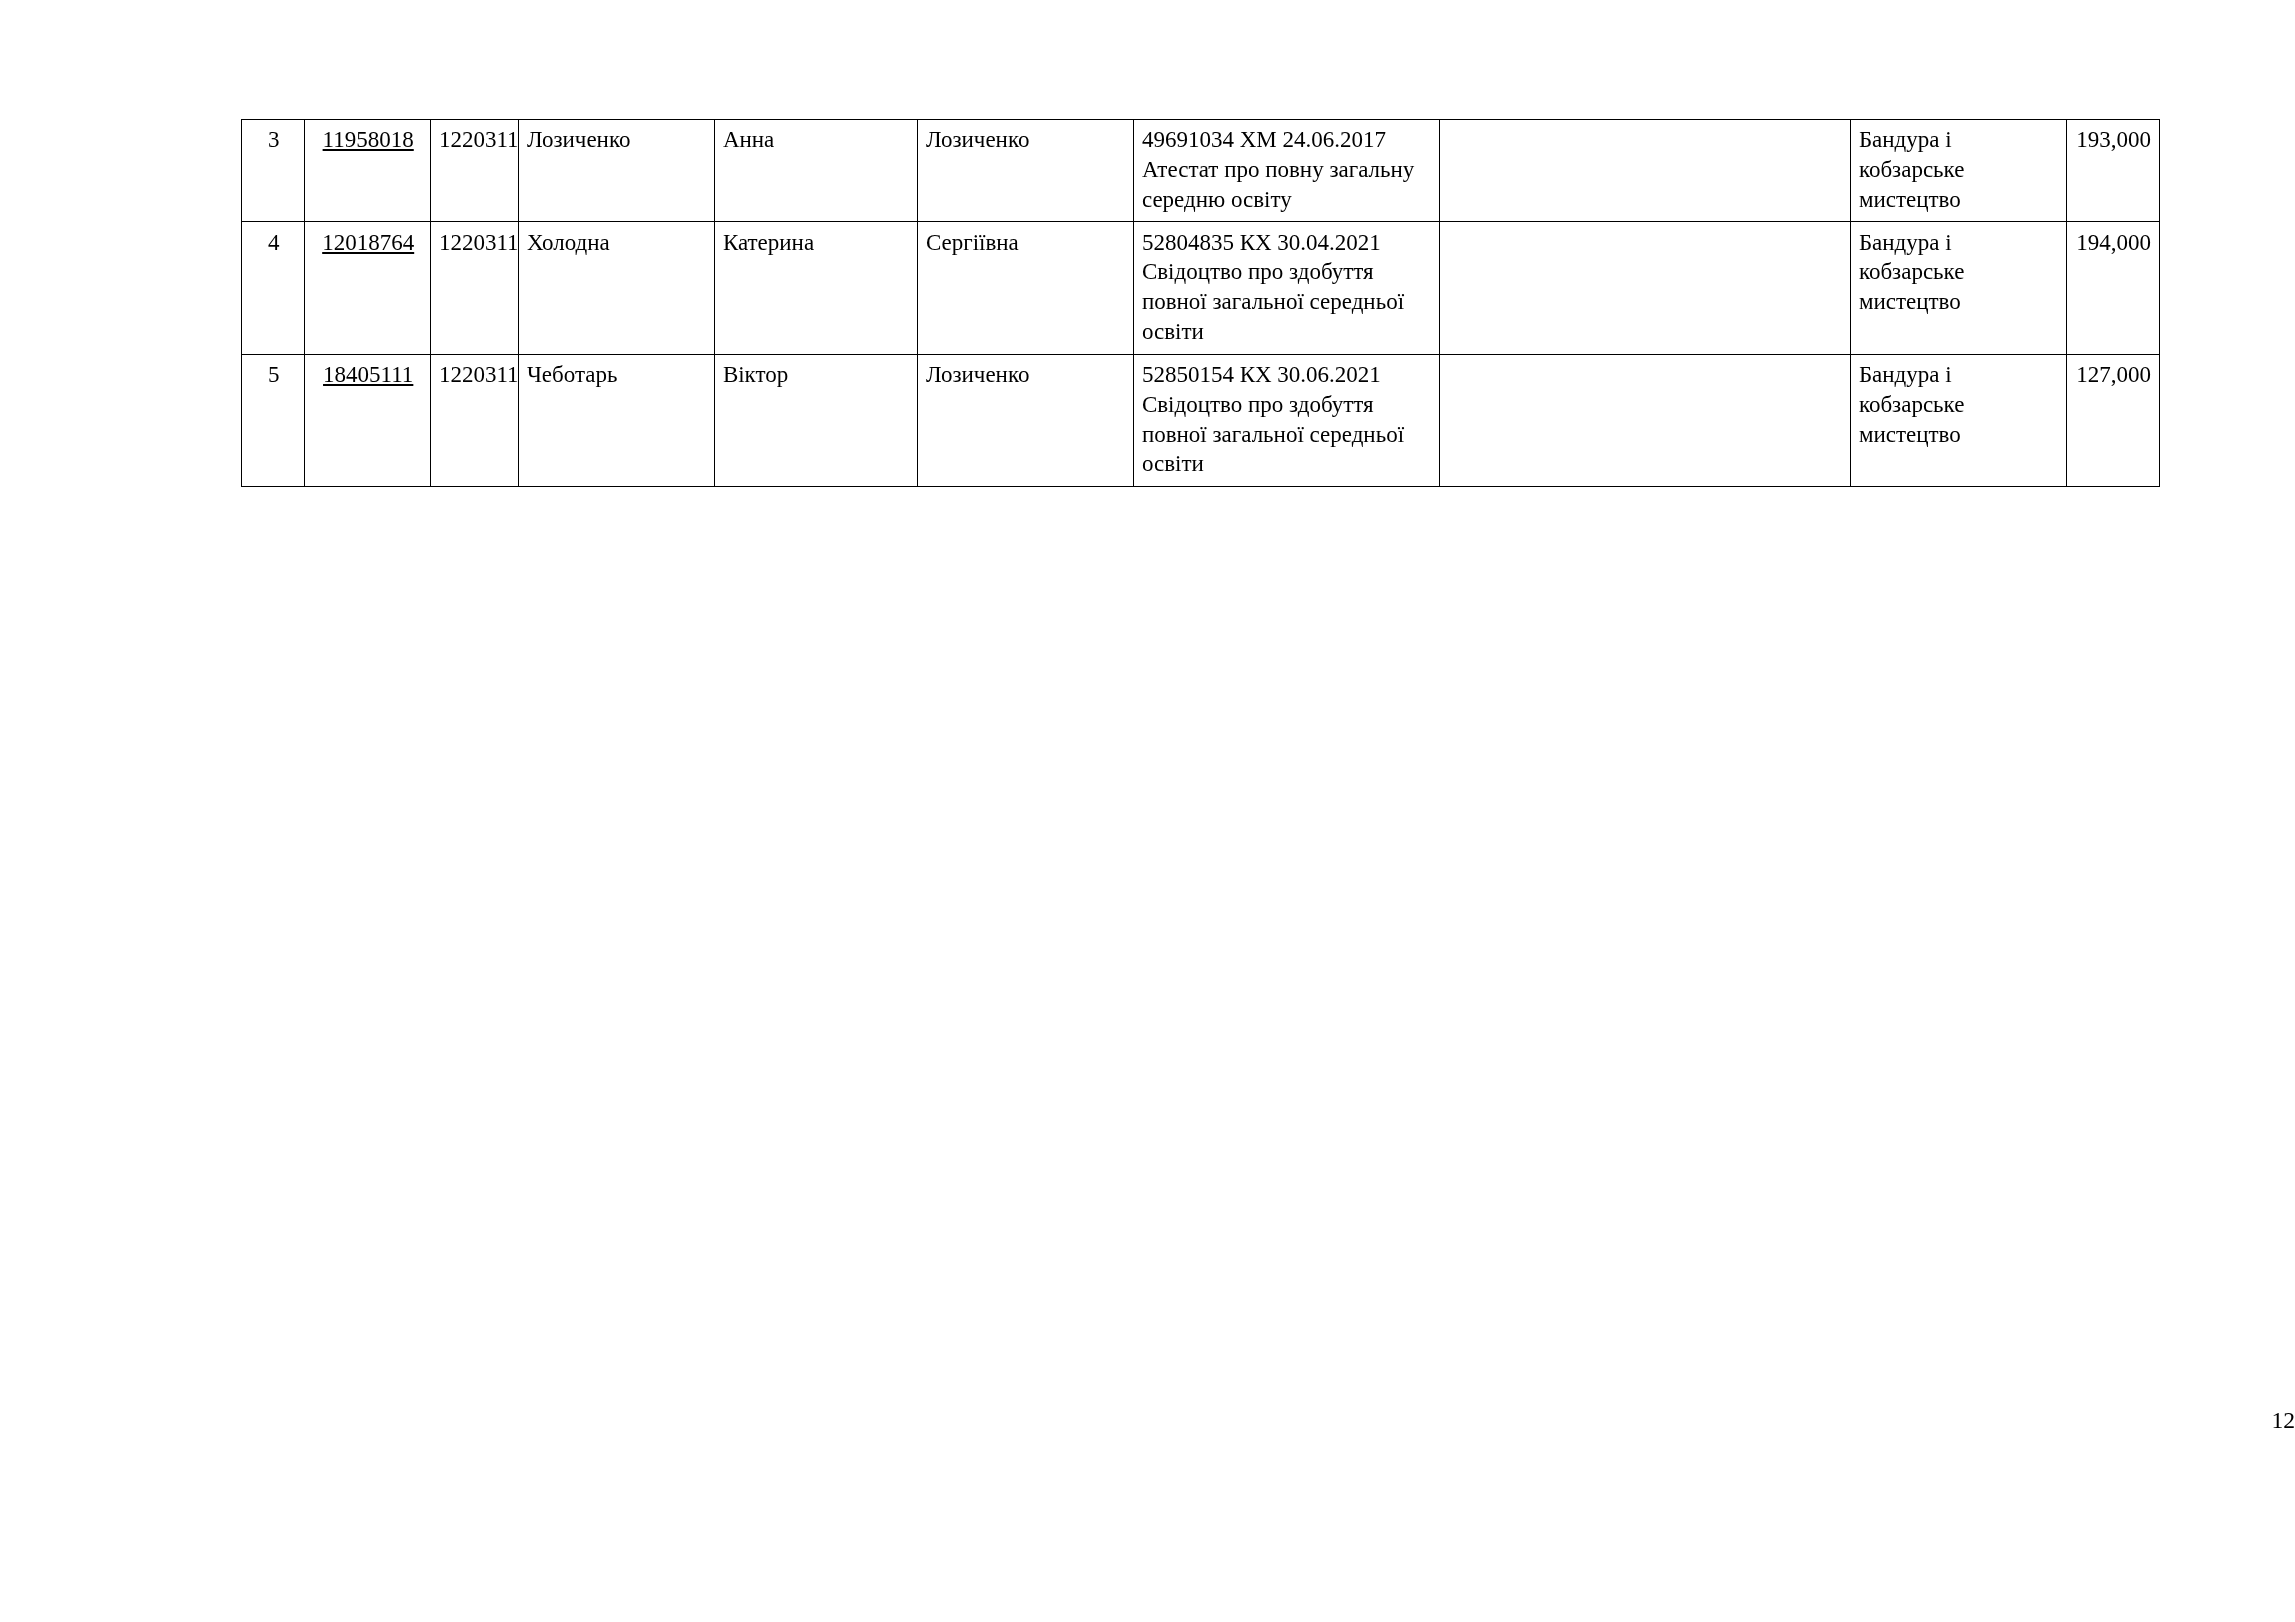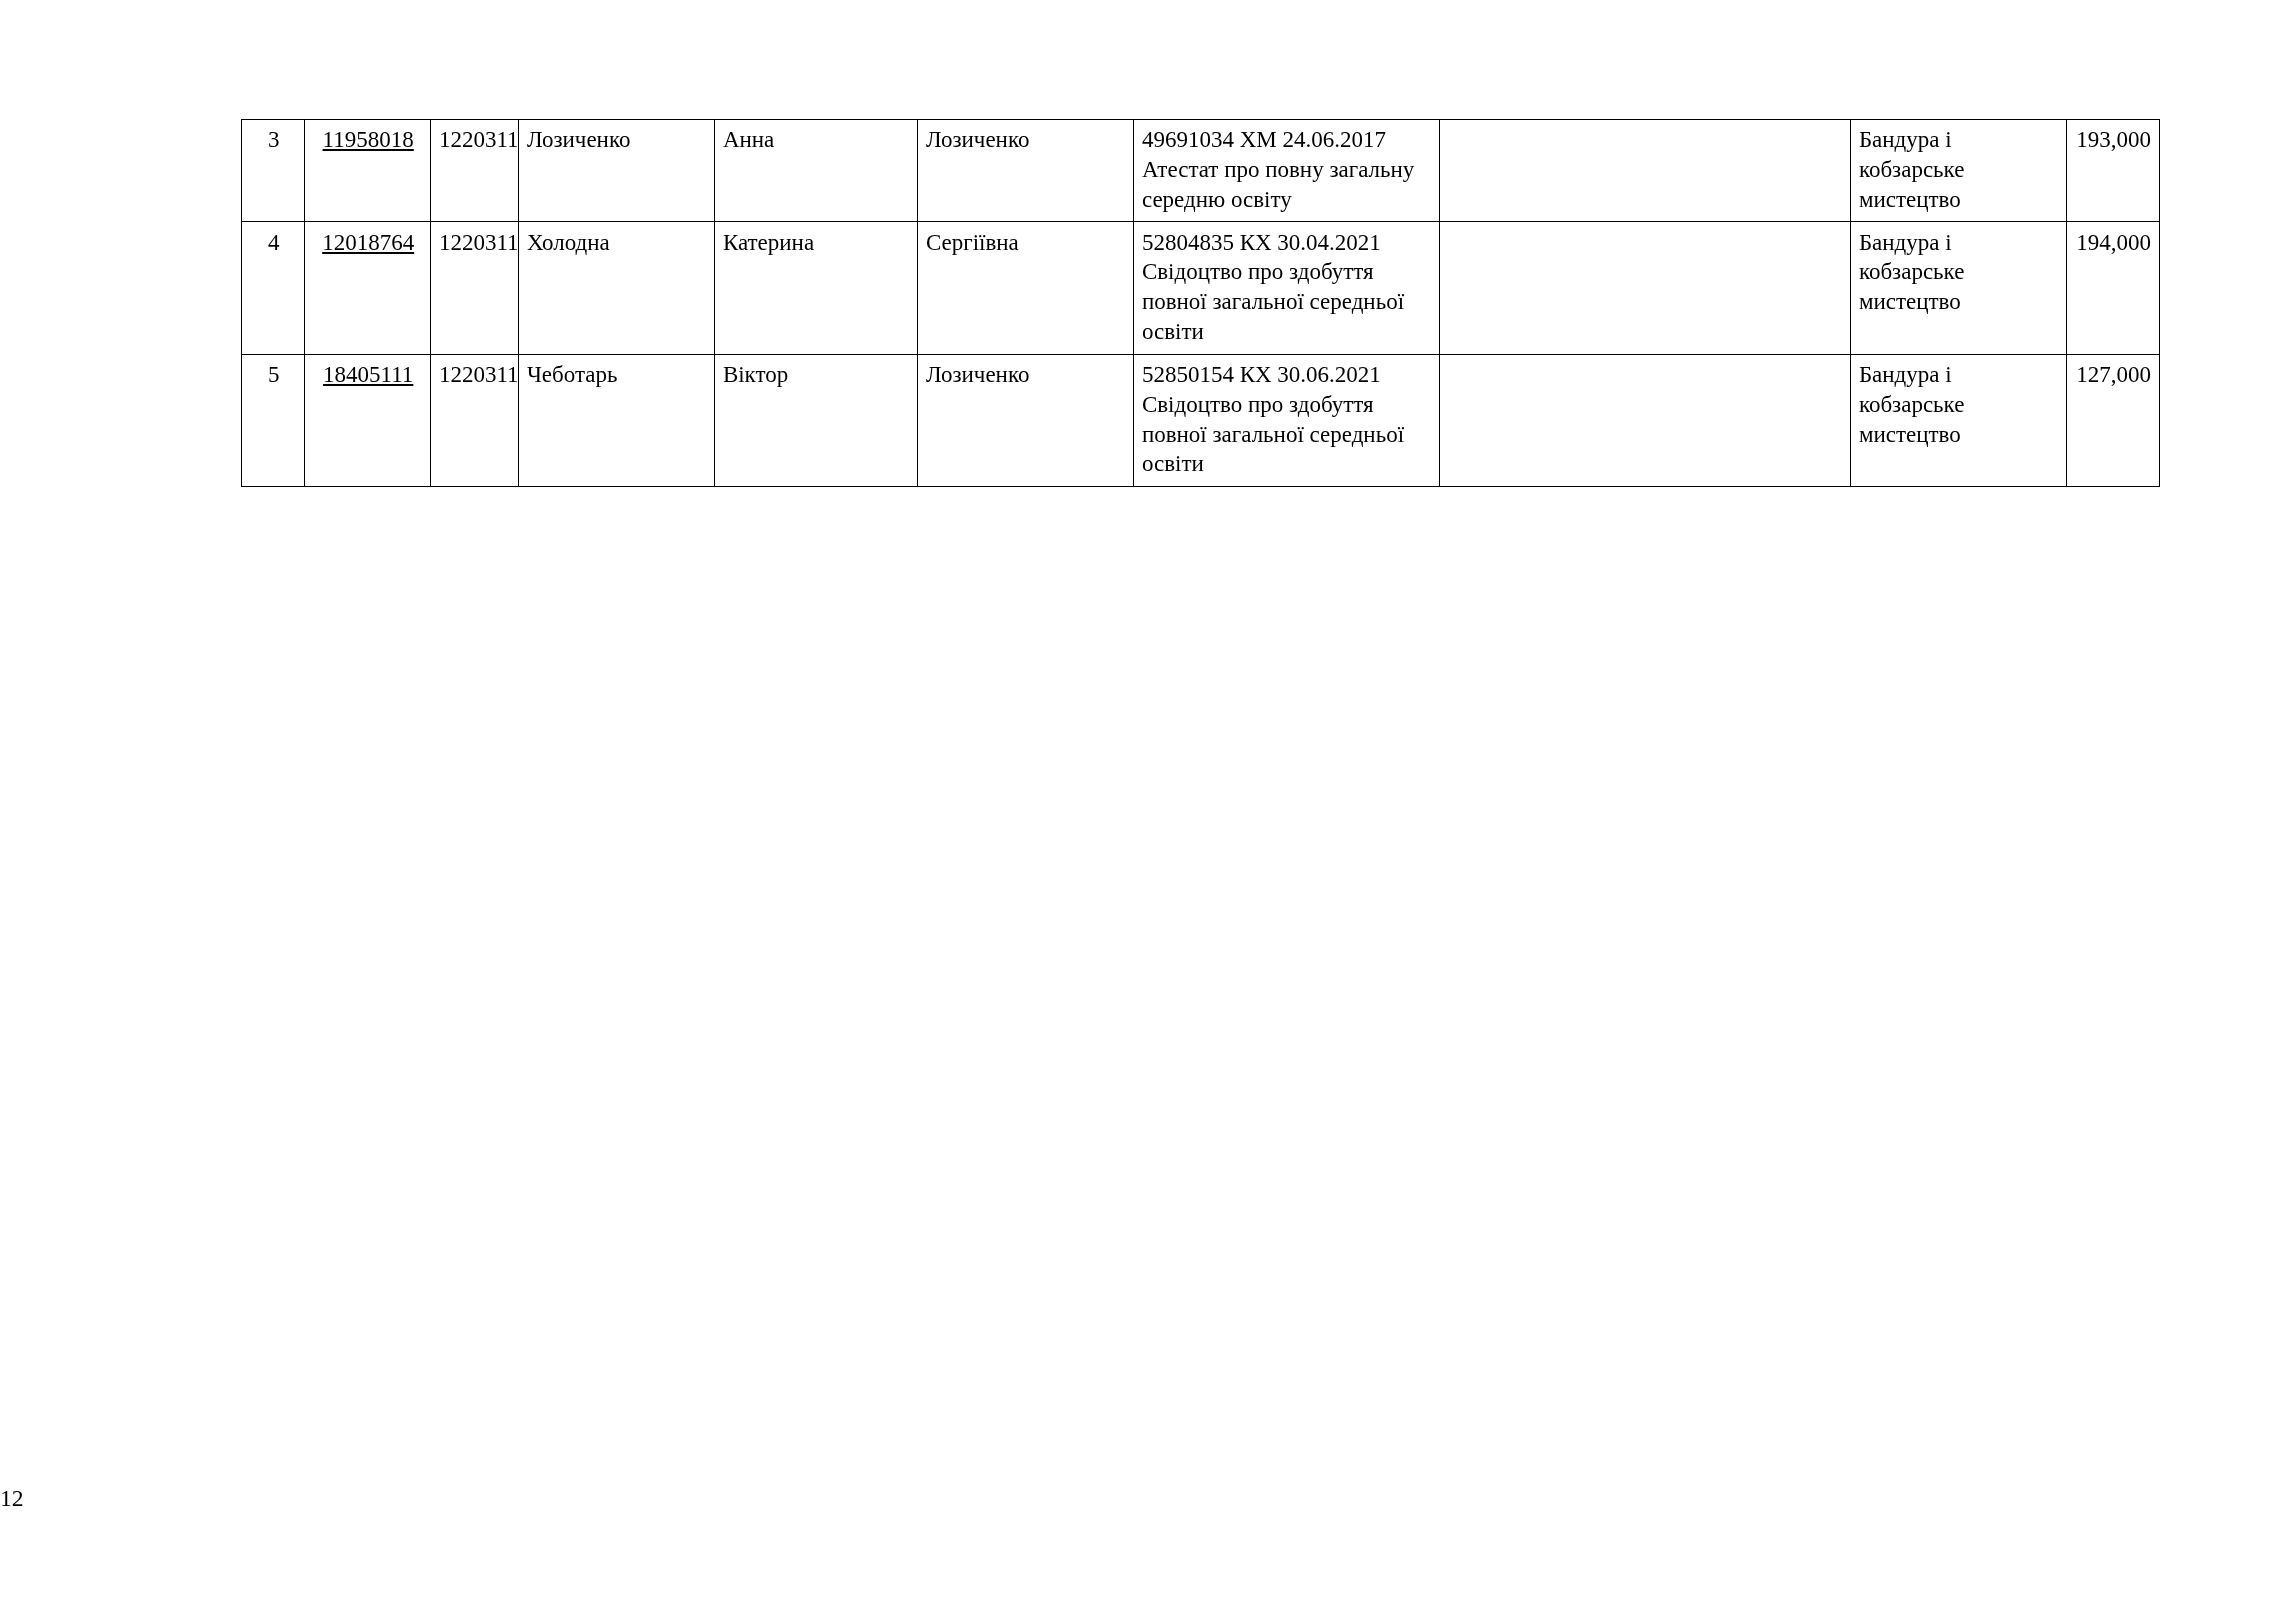--- a/index.html
+++ b/index.html
@@ -67,23 +67,23 @@
   .col5 { width: 203px; }
   .col6 { width: 216px; }
   .col7 { width: 306px; }
   .col8 { width: 411px; }
   .col9 { width: 216px; }
   .col10 { width: 93px; }
 
   .page-number {
     position: absolute;
     left: 0;
-    top: 1485px;
+    top: 1407px;
     width: 2295px;
-    text-align: left;
+    text-align: right;
     font-size: 23.6px;
     font-family: "Liberation Serif", serif;
   }
 </style>
 </head>
 <body>
 
 <div class="page">
 
   <div class="table-wrap">

